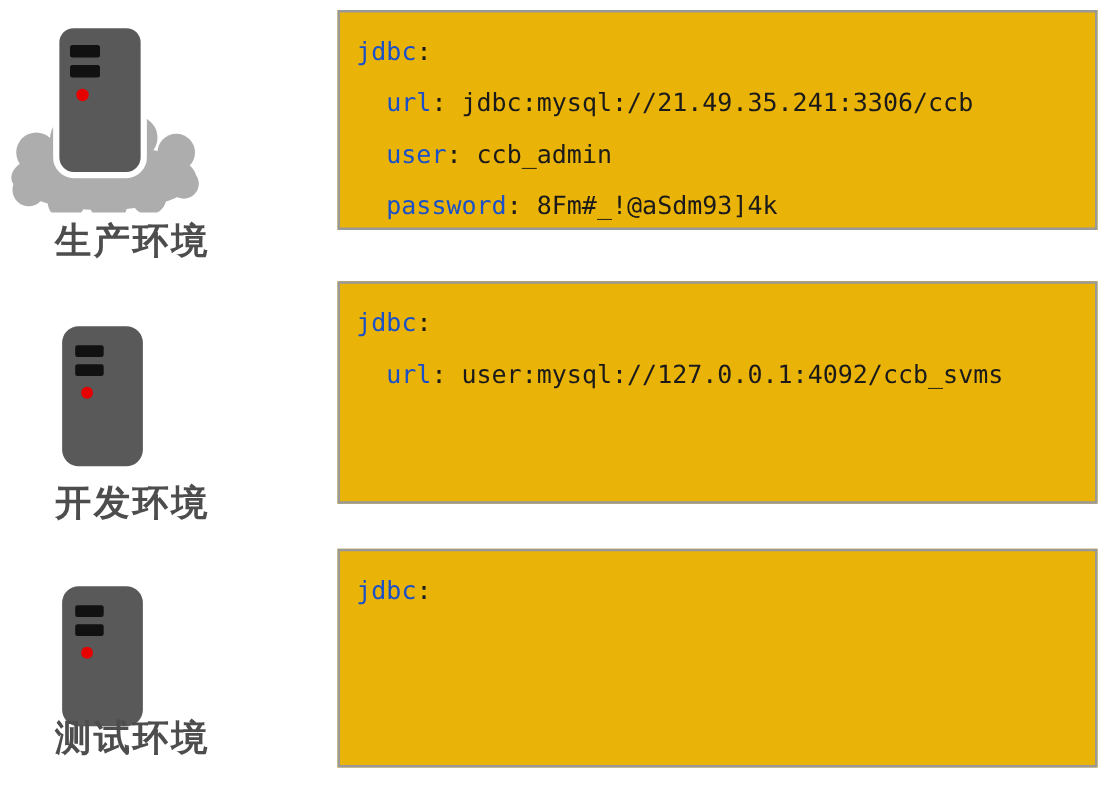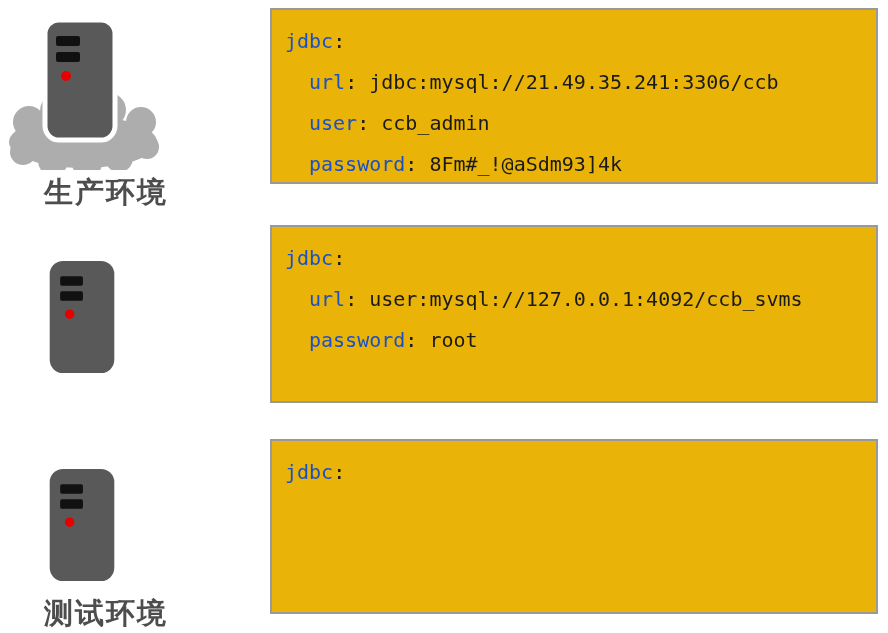--- a/index.html
+++ b/index.html
@@ -25,21 +25,21 @@
     font-weight: bold;
     font-size: 29px;
     letter-spacing: 2px;
     color: #4d4d4d;
     line-height: 1;
     white-space: nowrap;
     margin-left: 20px;
   }
   .label-prod { top: 178px; }
   .label-dev  { top: 388px; }
-  .label-test { top: 599px; }
+  .label-test { top: 576px; }
 
   
   .config-box {
     position: absolute;
     left: 270px;
     width: 608px;
     box-sizing: border-box;
     background: #eab308;
     border: 2px solid #999999;
     padding: 11px 0 0 13px;
@@ -96,25 +96,25 @@
   </div>
 
   <svg class="icon-dev" viewBox="0 0 70 120" aria-hidden="true">
     <g>
       <rect x="1" y="1" width="68" height="118" rx="14" fill="#595959"></rect>
       <rect x="12" y="17" width="24" height="10" rx="2" fill="#111111"></rect>
       <rect x="12" y="33" width="24" height="10" rx="2" fill="#111111"></rect>
       <circle cx="22" cy="57" r="5" fill="#e60000"></circle>
     </g>
   </svg>
+  <div class="env-label label-dev">开发环境</div>
 
   <div class="config-box box-dev">
     <div class="code-line"><span class="yaml-key">jdbc</span><span class="yaml-colon">:</span></div>
     <div class="code-line nested"><span class="yaml-key">url</span><span class="yaml-colon">:</span><span class="yaml-value">user:mysql://127.0.0.1:4092/ccb_svms</span></div>
-    <div class="code-line nested"><span class="yaml-key">password</span><span class="yaml-colon">:</span><span class="yaml-value">root</span></div>
   </div>
 
   <svg class="icon-test" viewBox="0 0 70 120" aria-hidden="true">
     <g>
       <rect x="1" y="1" width="68" height="118" rx="14" fill="#595959"></rect>
       <rect x="12" y="17" width="24" height="10" rx="2" fill="#111111"></rect>
       <rect x="12" y="33" width="24" height="10" rx="2" fill="#111111"></rect>
       <circle cx="22" cy="57" r="5" fill="#e60000"></circle>
     </g>
   </svg>

